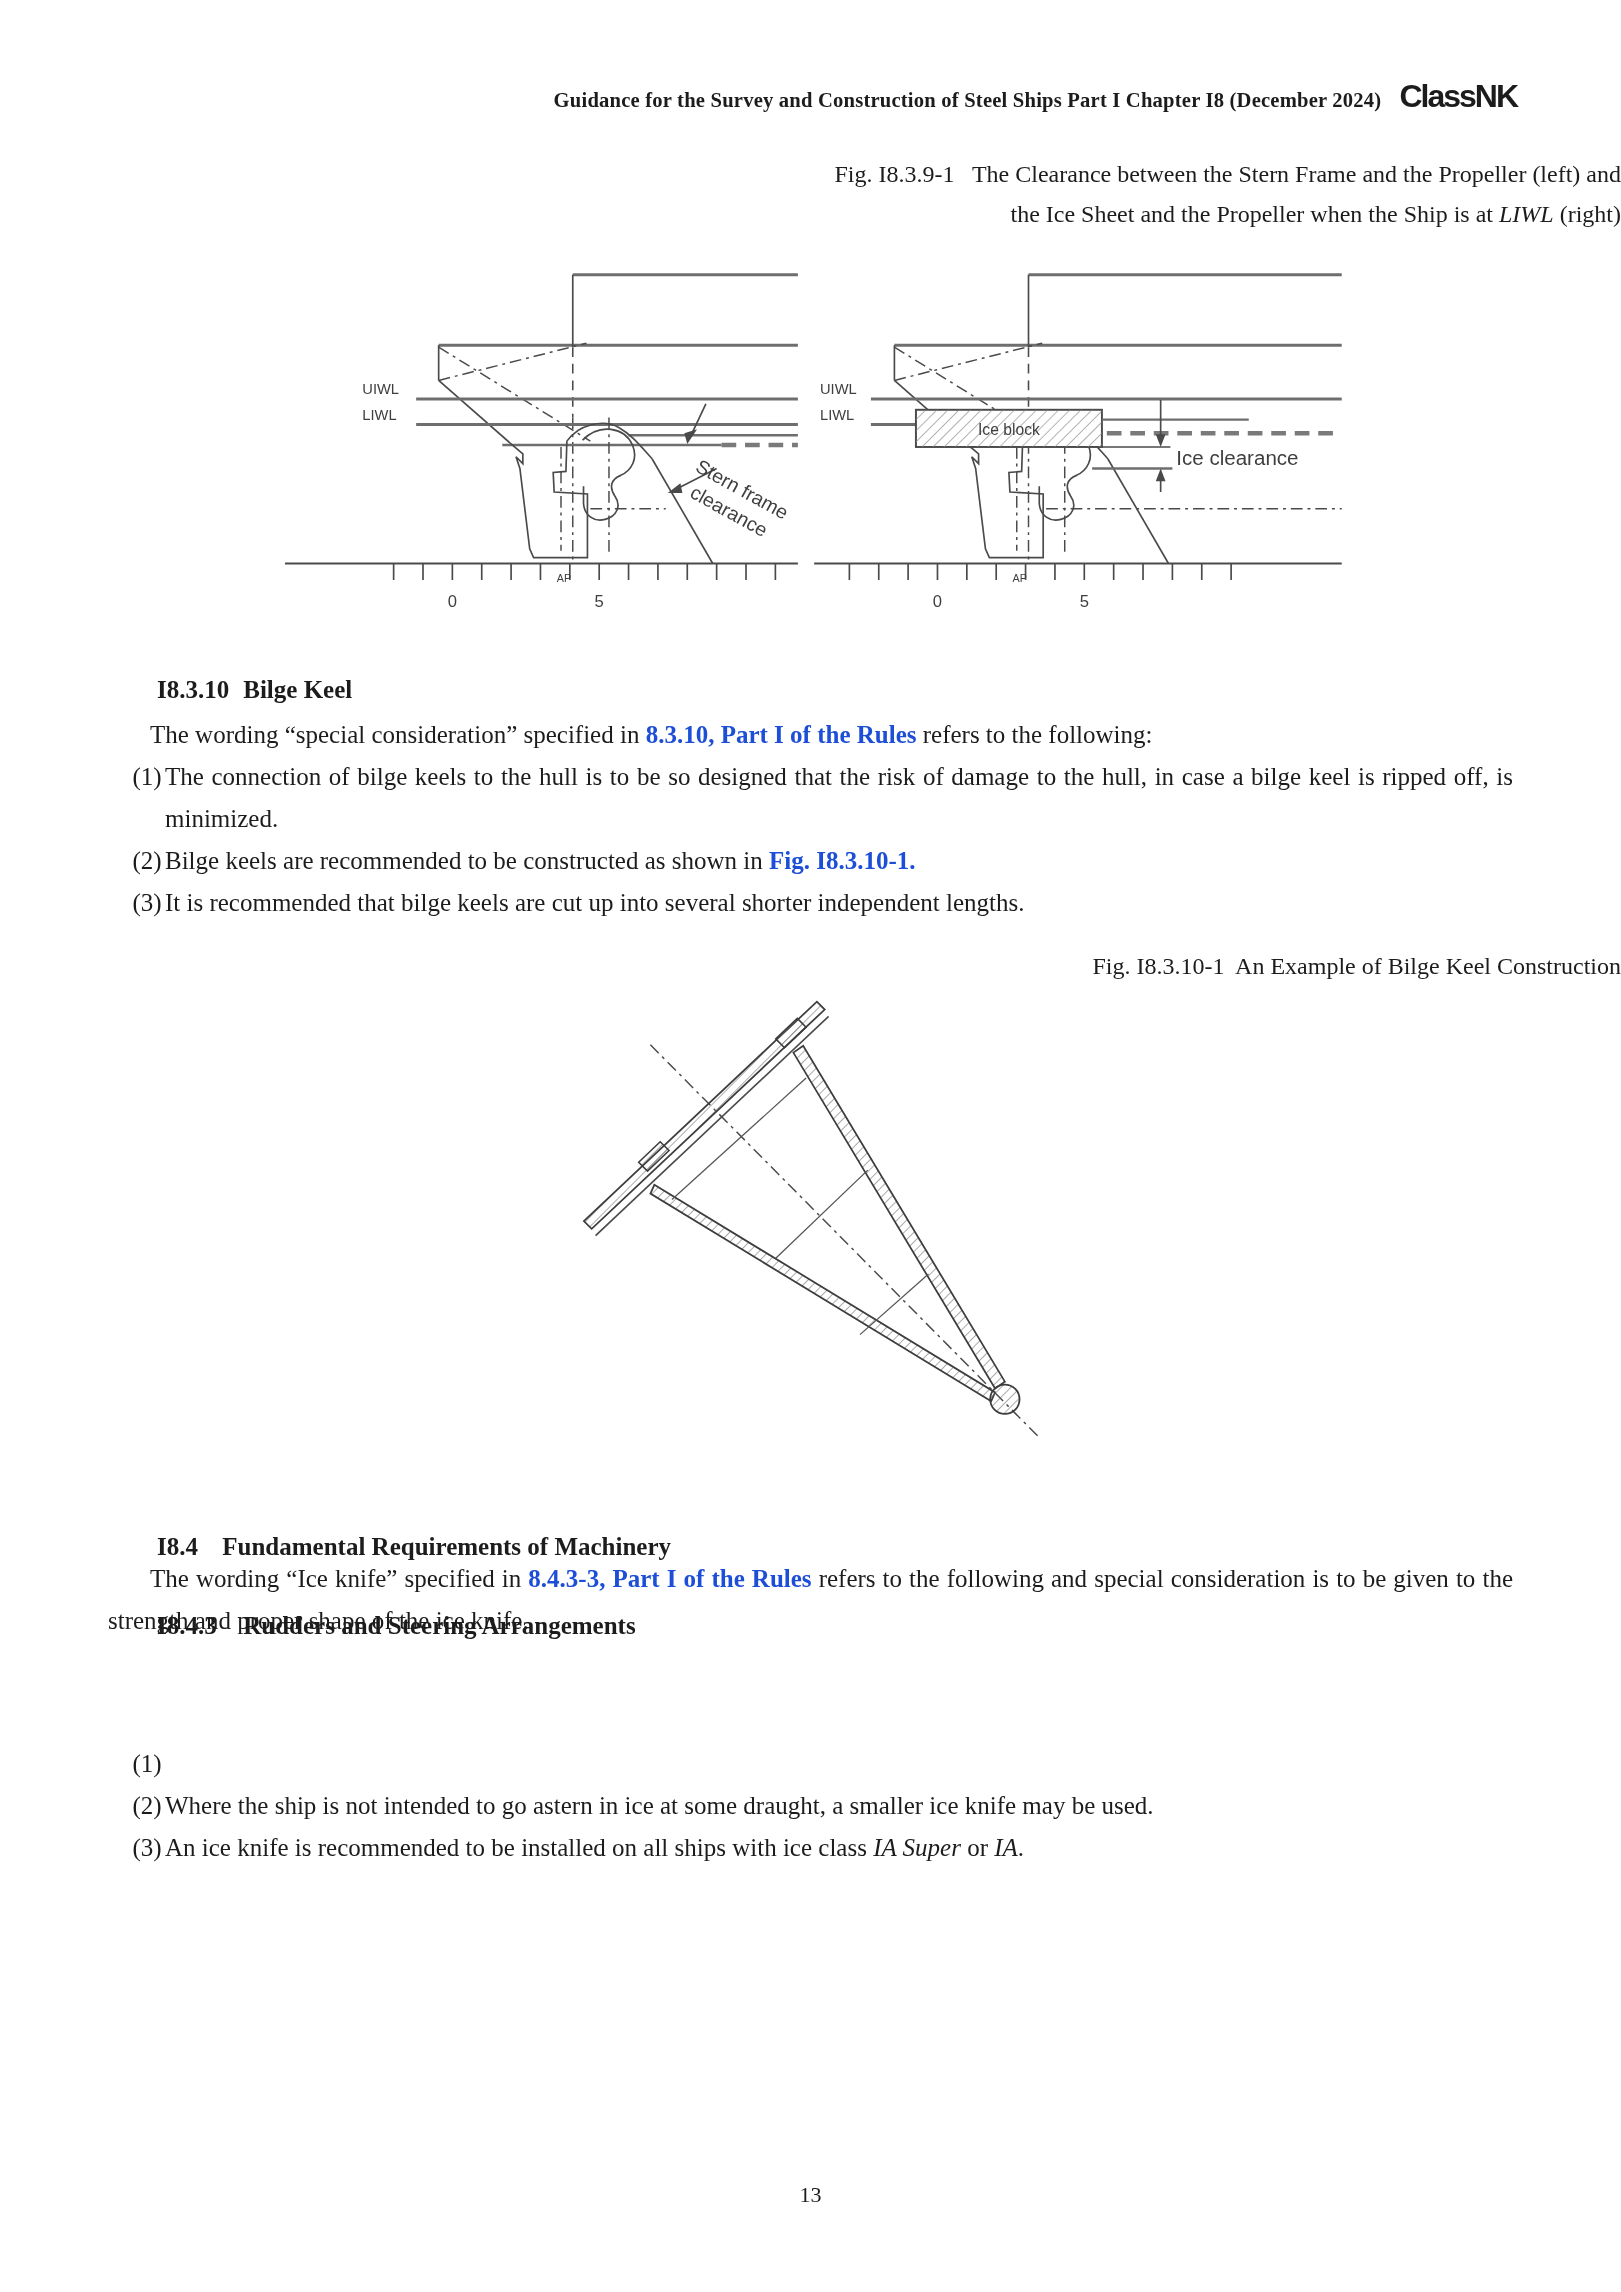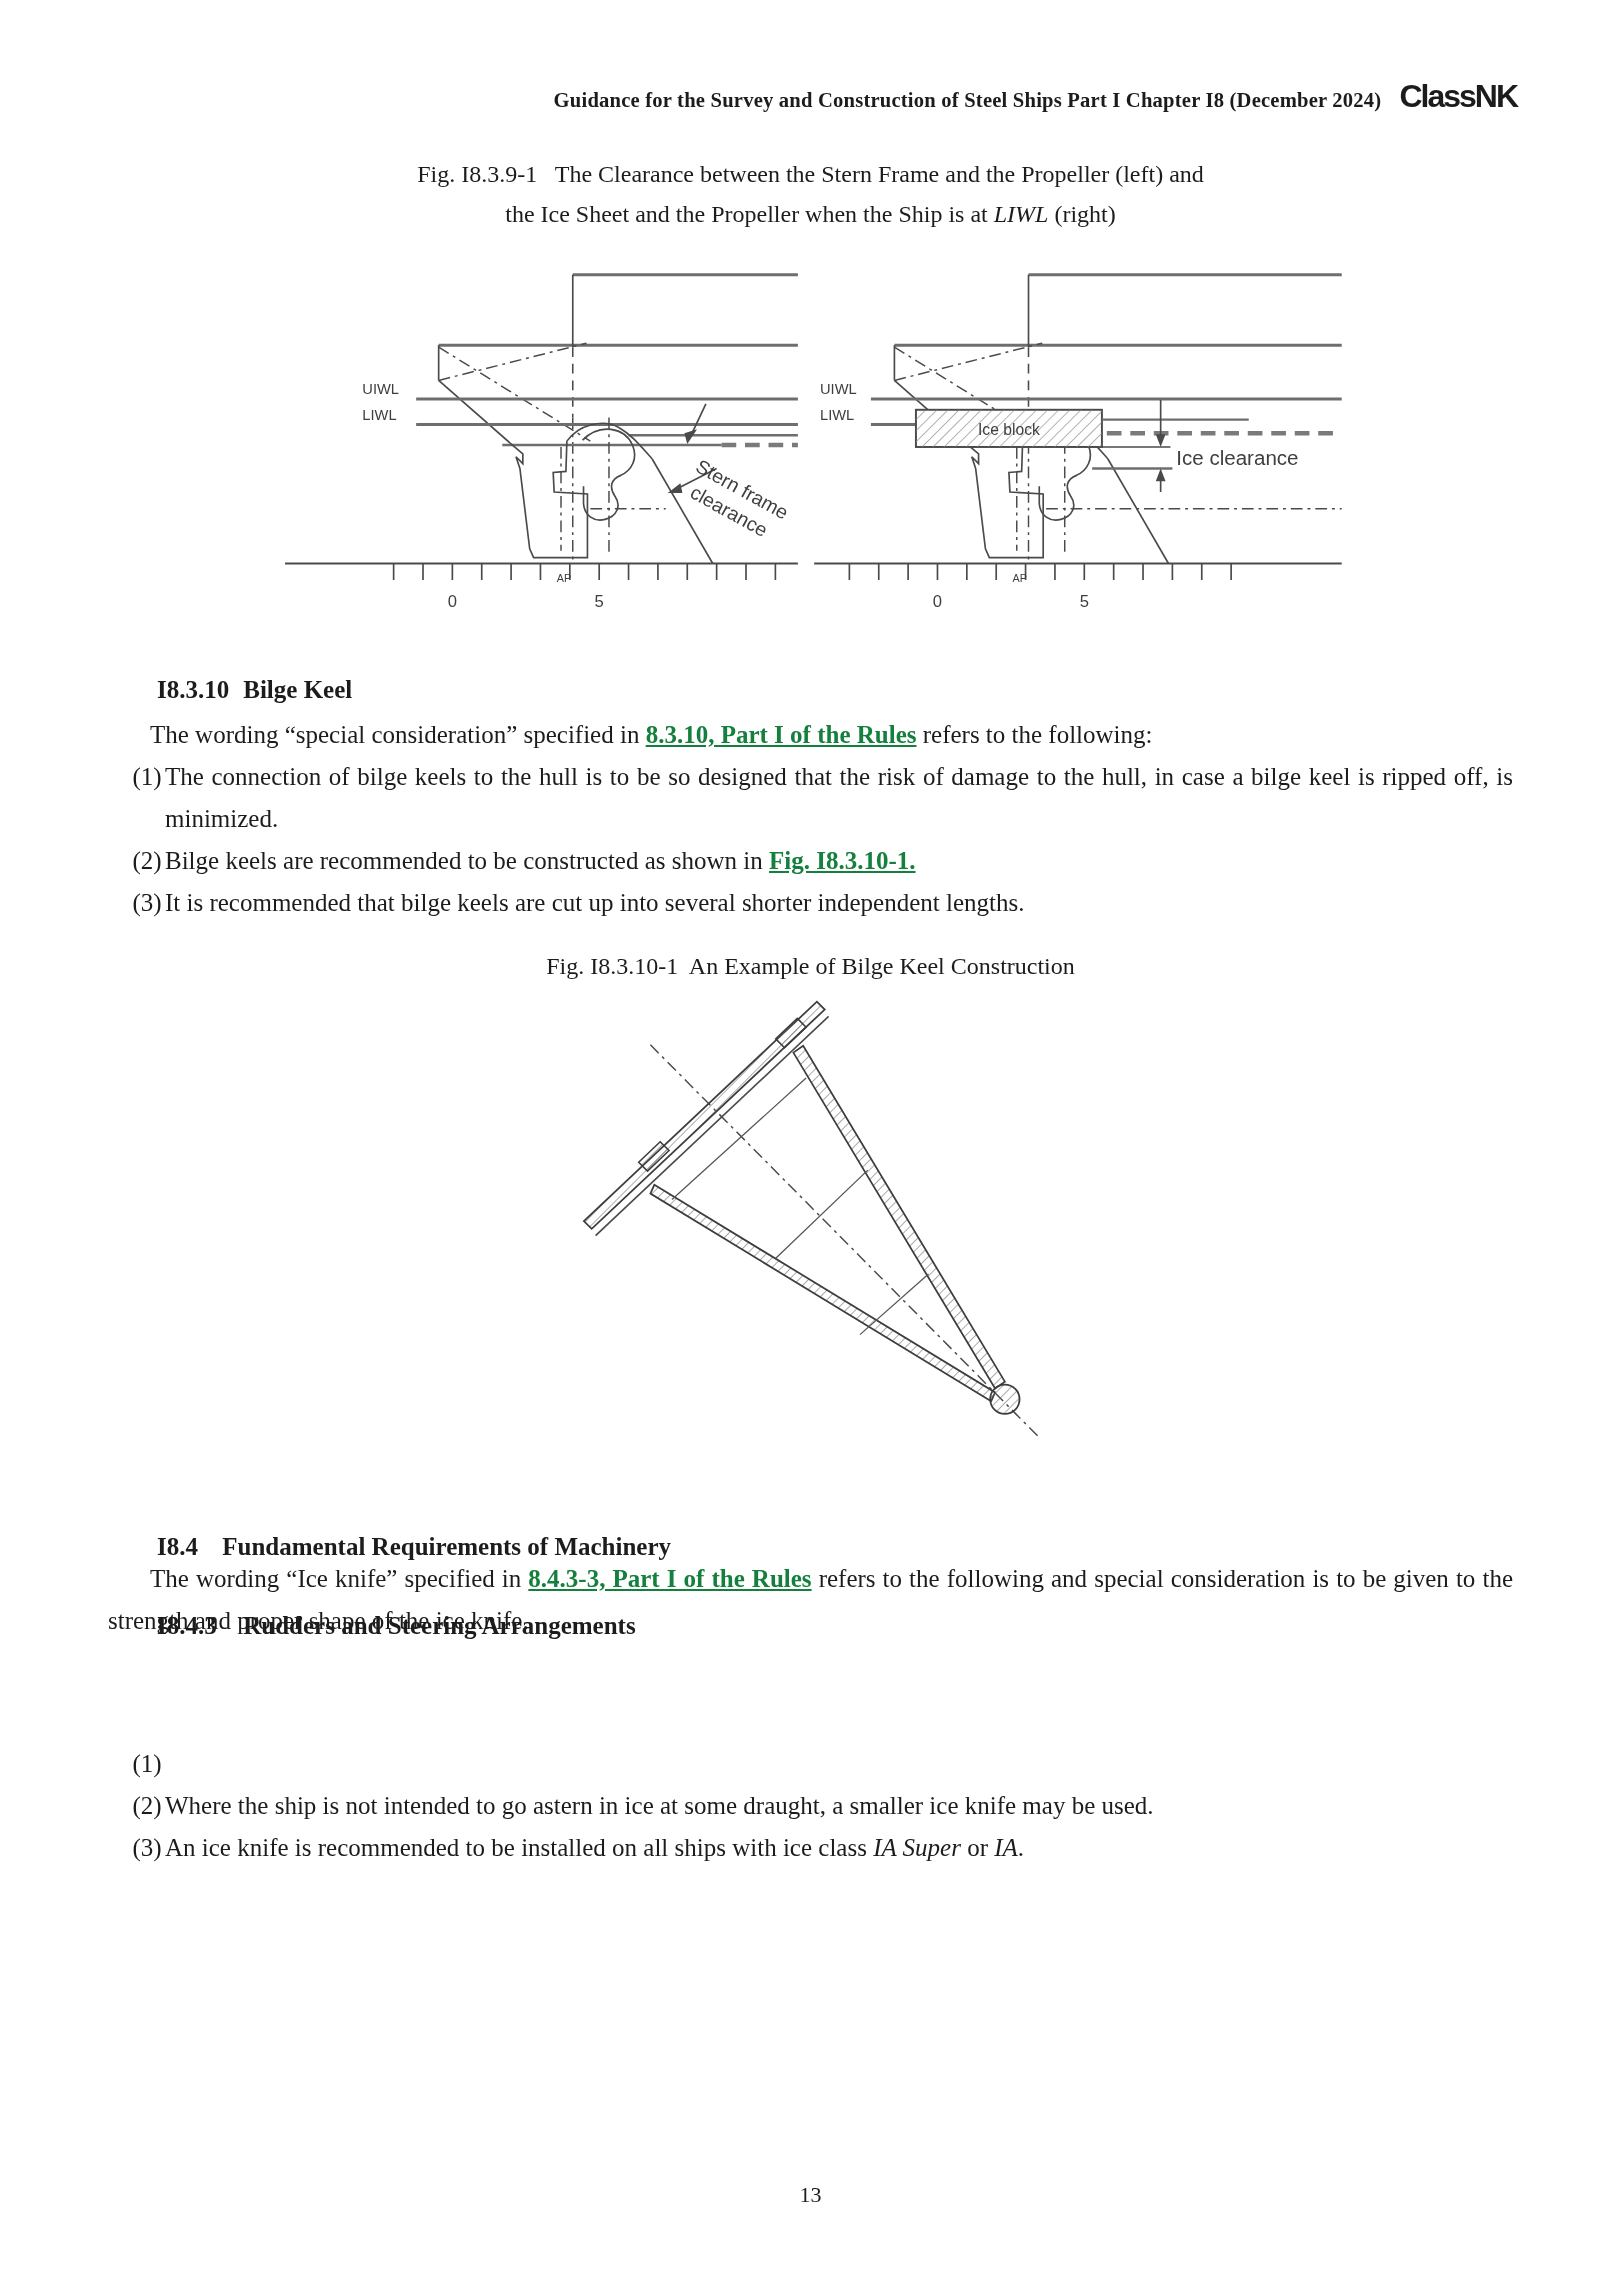--- a/index.html
+++ b/index.html
@@ -5,34 +5,34 @@
   html,body{margin:0;padding:0;background:#e8e8e8;}
   .page{position:relative;width:1621px;height:2293px;background:#ffffff;margin:0 auto;
         font-family:"Liberation Serif",serif;color:#1c1c1c;overflow:hidden;}
   .abs{position:absolute;}
   
   .header{top:78px;left:108px;right:104px;display:flex;justify-content:flex-end;align-items:baseline;gap:18px;}
   .header-title{font-weight:bold;font-size:20.6px;letter-spacing:0.2px;}
   .logo{font-family:"Liberation Sans",sans-serif;font-weight:900;font-size:32px;letter-spacing:-2px;
         display:inline-block;transform:scaleY(0.96);}
   
-  .cap{left:0;right:0;text-align:center;font-size:24px;white-space:pre-wrap;}
+  .cap{left:0;right:0;text-align:right;font-size:24px;white-space:pre-wrap;}
   .it{font-style:italic;}
   
   .figrow{top:261px;left:0;right:0;display:flex;justify-content:center;align-items:flex-start;gap:10px;}
   
   .sec-head{left:108px;right:108px;font-weight:bold;font-size:25px;padding-left:49px;}
   .sec-num{display:inline-block;min-width:80px;}
   .sec-num.w60{min-width:59px;}
   
   .body-par{left:108px;right:108px;font-size:25px;line-height:42px;text-align:justify;}
   .indent{text-indent:42px;}
   .item{left:108px;right:108px;padding-left:57px;font-size:25px;line-height:42px;text-align:justify;box-sizing:border-box;}
   .item .num{position:absolute;left:24.5px;}
-  .link{color:#15803d;font-weight:bold;cursor:pointer;text-decoration:underline;}
+  .link{color:#1d4ed8;font-weight:bold;cursor:pointer;}
   .center{left:0;right:0;text-align:center;}
   .pageno{font-size:22px;}
   
   .thin{stroke:#4a4a4a;stroke-width:1.7;fill:none;}
   .thin2{stroke:#4a4a4a;stroke-width:2.2;fill:none;}
   .wl{stroke:#6e6e6e;stroke-width:3;fill:none;}
   .wl2{stroke:#6e6e6e;stroke-width:2.4;fill:none;}
   .dd{stroke:#4a4a4a;stroke-width:1.5;fill:none;stroke-dasharray:12 5 3 5;}
   .ld{stroke:#4a4a4a;stroke-width:1.6;fill:none;stroke-dasharray:10 7;}
   .bd{stroke:#7a7a7a;stroke-width:4.5;fill:none;stroke-dasharray:15 9;}

